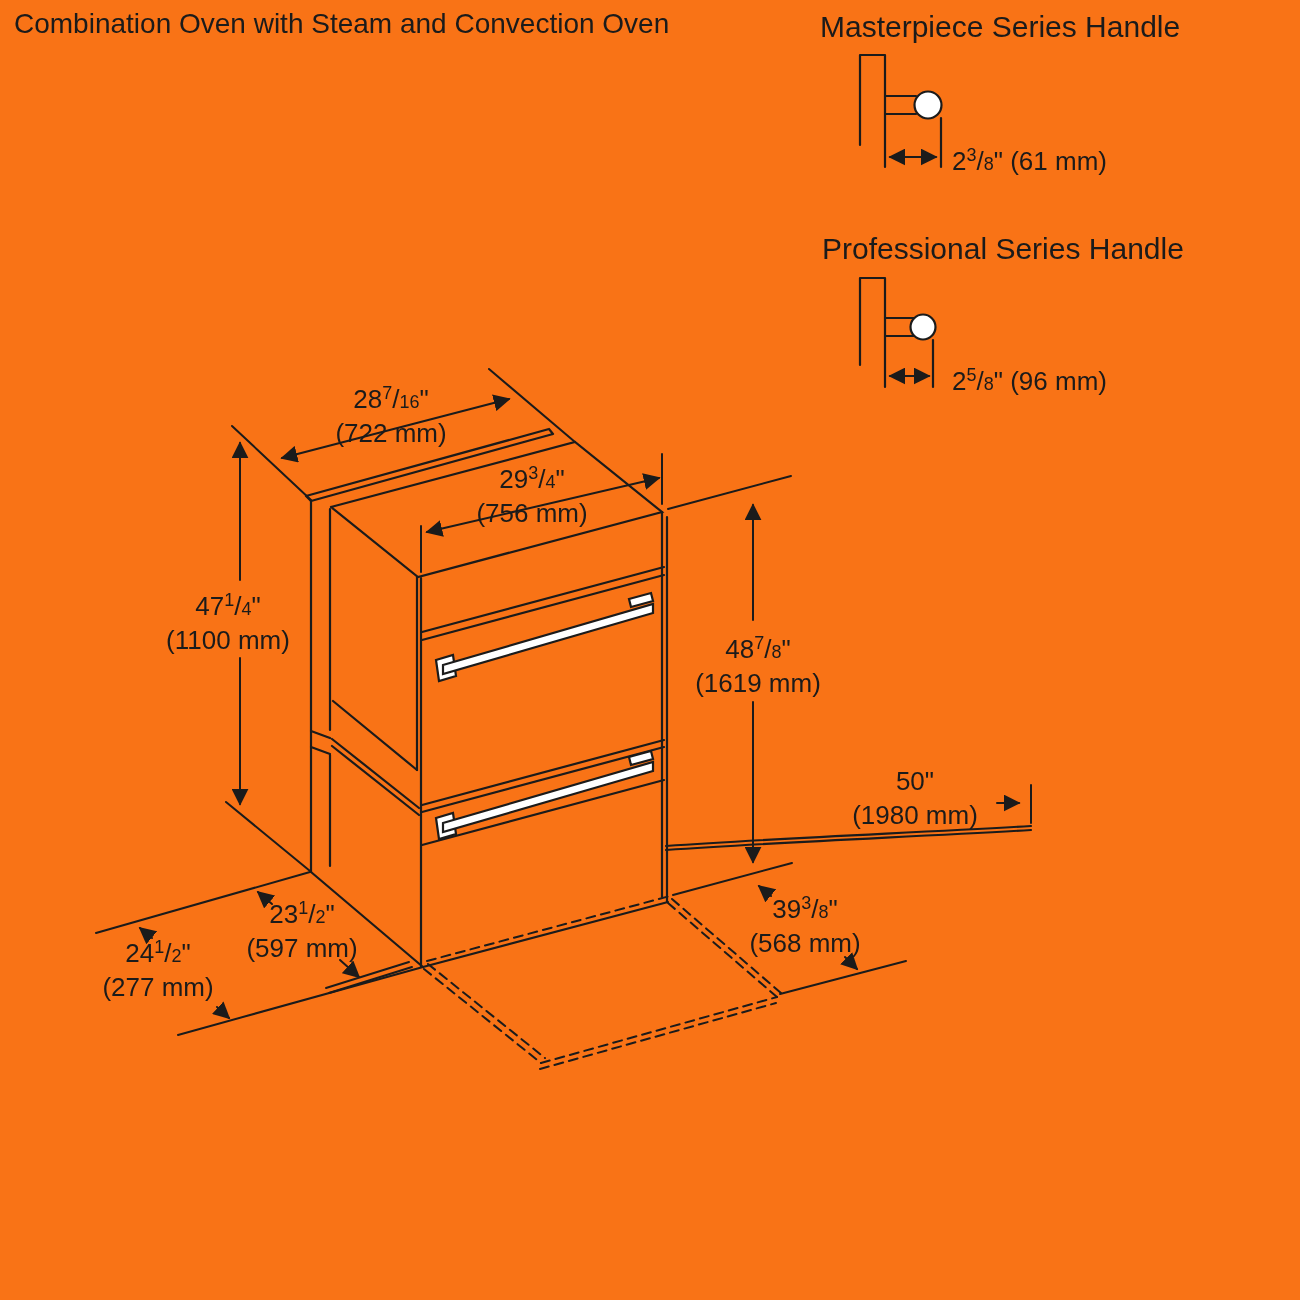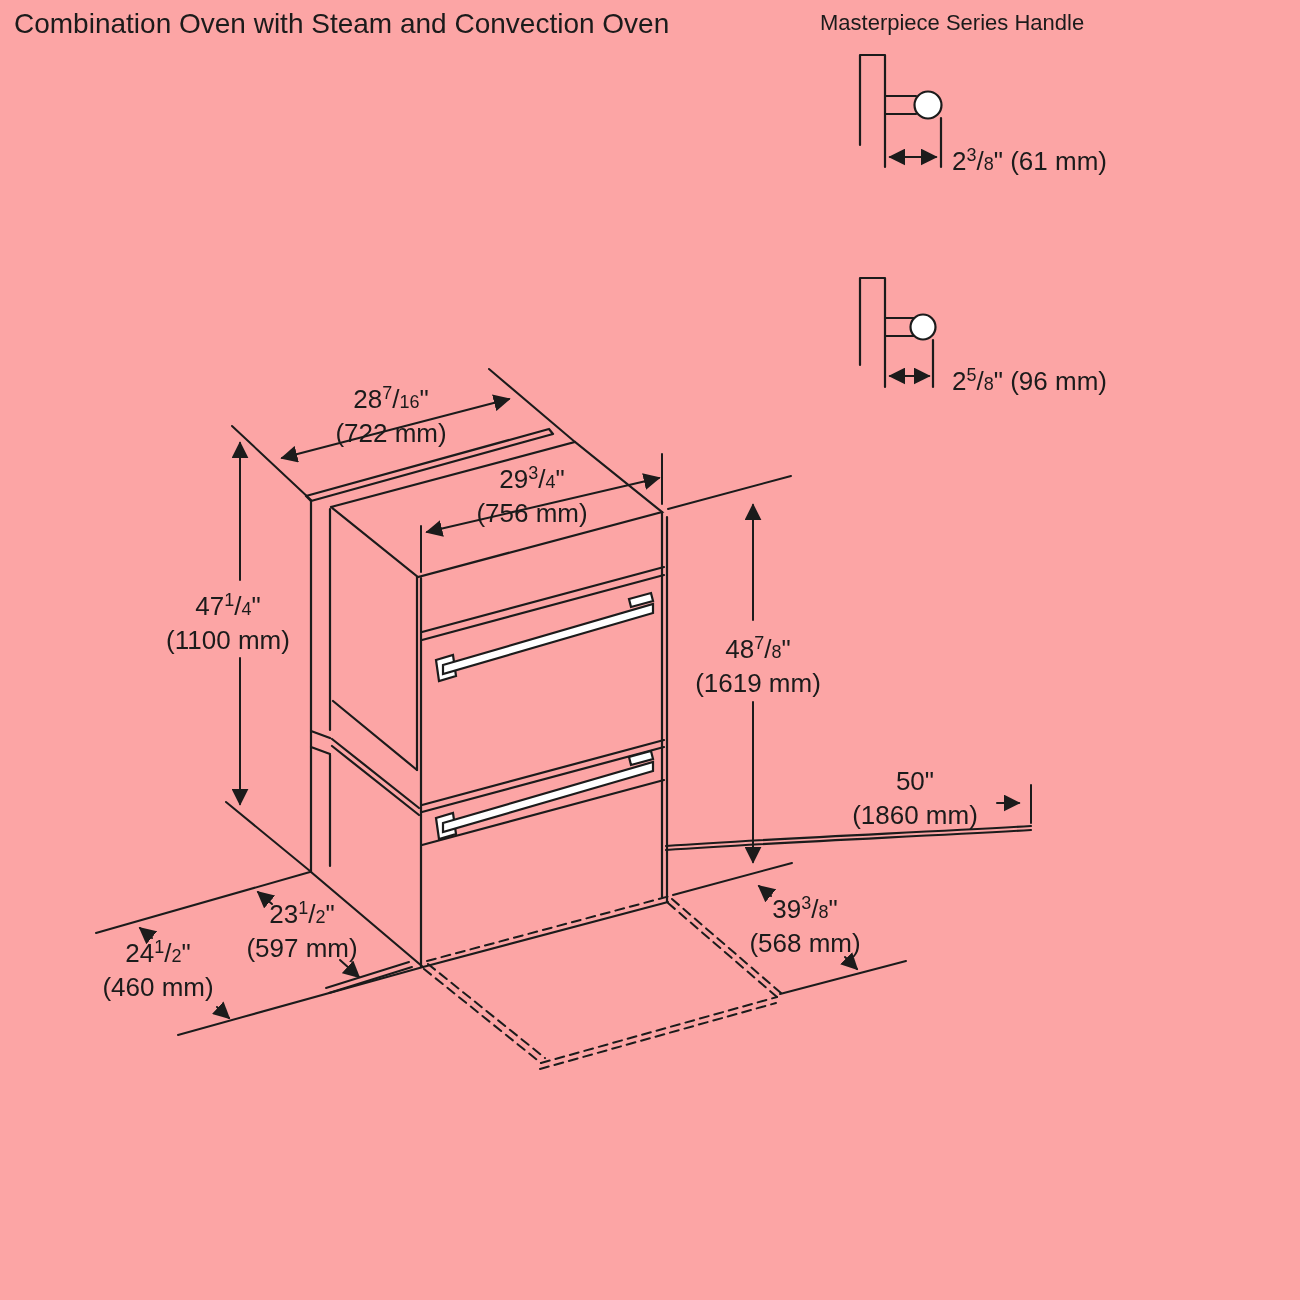--- a/index.html
+++ b/index.html
@@ -1,23 +1,23 @@
 <!DOCTYPE html>
 <html><head>
 <meta charset="utf-8">
 <style>
   html,body{margin:0;padding:0;background:#fff;}
   #stage{
-    position:relative;width:1300px;height:1300px;background:#fca5a5;
+    position:relative;width:1300px;height:1300px;background:#f97316;
     font-family:"Liberation Sans", sans-serif;color:#1b1b1b;overflow:hidden;
   }
   #lineart{position:absolute;left:0;top:0;z-index:1;}
   .txt{position:absolute;z-index:2;white-space:nowrap;}
   .page-title{left:14px;top:8px;font-size:28px;line-height:32px;}
-  .handle-title{font-size:22px;}
+  .handle-title{font-size:30px;}
   .dim-label{text-align:center;font-size:26px;line-height:31px;transform:translateX(-50%);}
   .dim-label.inline-left{transform:none;text-align:left;}
   .fr-num{font-size:18px;vertical-align:9px;}
   .fr-den{font-size:18px;}
   .footer{right:12px;top:1258px;font-size:27px;}
 </style>
 </head>
 <body>
 
 <div id="stage">
@@ -151,20 +151,21 @@
   <div class="txt page-title">
     <div>Combination Oven with Steam and Convection Oven</div>
   </div>
 
   <div class="txt handle-title" style="left:820px;top:10px">Masterpiece Series Handle</div>
 
   <div class="txt dim-label inline-left" style="left:952px;top:140px">
     <span>2</span><span class="fr-num">3</span><span>/</span><span class="fr-den">8</span><span>" </span><span>(61 mm)</span>
   </div>
 
+  <div class="txt handle-title" style="left:822px;top:232px">Professional Series Handle</div>
 
   <div class="txt dim-label inline-left" style="left:952px;top:360px">
     <span>2</span><span class="fr-num">5</span><span>/</span><span class="fr-den">8</span><span>" </span><span>(96 mm)</span>
   </div>
 
   <div class="txt dim-label" style="left:391px;top:378px">
     <div><span>28</span><span class="fr-num">7</span><span>/</span><span class="fr-den">16</span><span>"</span></div>
     <div>(722 mm)</div>
   </div>
 
@@ -178,31 +179,31 @@
     <div>(1100 mm)</div>
   </div>
 
   <div class="txt dim-label" style="left:758px;top:628px">
     <div><span>48</span><span class="fr-num">7</span><span>/</span><span class="fr-den">8</span><span>"</span></div>
     <div>(1619 mm)</div>
   </div>
 
   <div class="txt dim-label" style="left:915px;top:760px">
     <div><span>50</span><span class="fr-num"></span><span></span><span class="fr-den"></span><span>"</span></div>
-    <div>(1860 mm)</div>
+    <div>(1980 mm)</div>
   </div>
 
   <div class="txt dim-label" style="left:302px;top:893px">
     <div><span>23</span><span class="fr-num">1</span><span>/</span><span class="fr-den">2</span><span>"</span></div>
     <div>(597 mm)</div>
   </div>
 
   <div class="txt dim-label" style="left:158px;top:932px">
     <div><span>24</span><span class="fr-num">1</span><span>/</span><span class="fr-den">2</span><span>"</span></div>
-    <div>(460 mm)</div>
+    <div>(277 mm)</div>
   </div>
 
   <div class="txt dim-label" style="left:805px;top:888px">
     <div><span>39</span><span class="fr-num">3</span><span>/</span><span class="fr-den">8</span><span>"</span></div>
     <div>(568 mm)</div>
   </div>
 
 
 </div>
 

